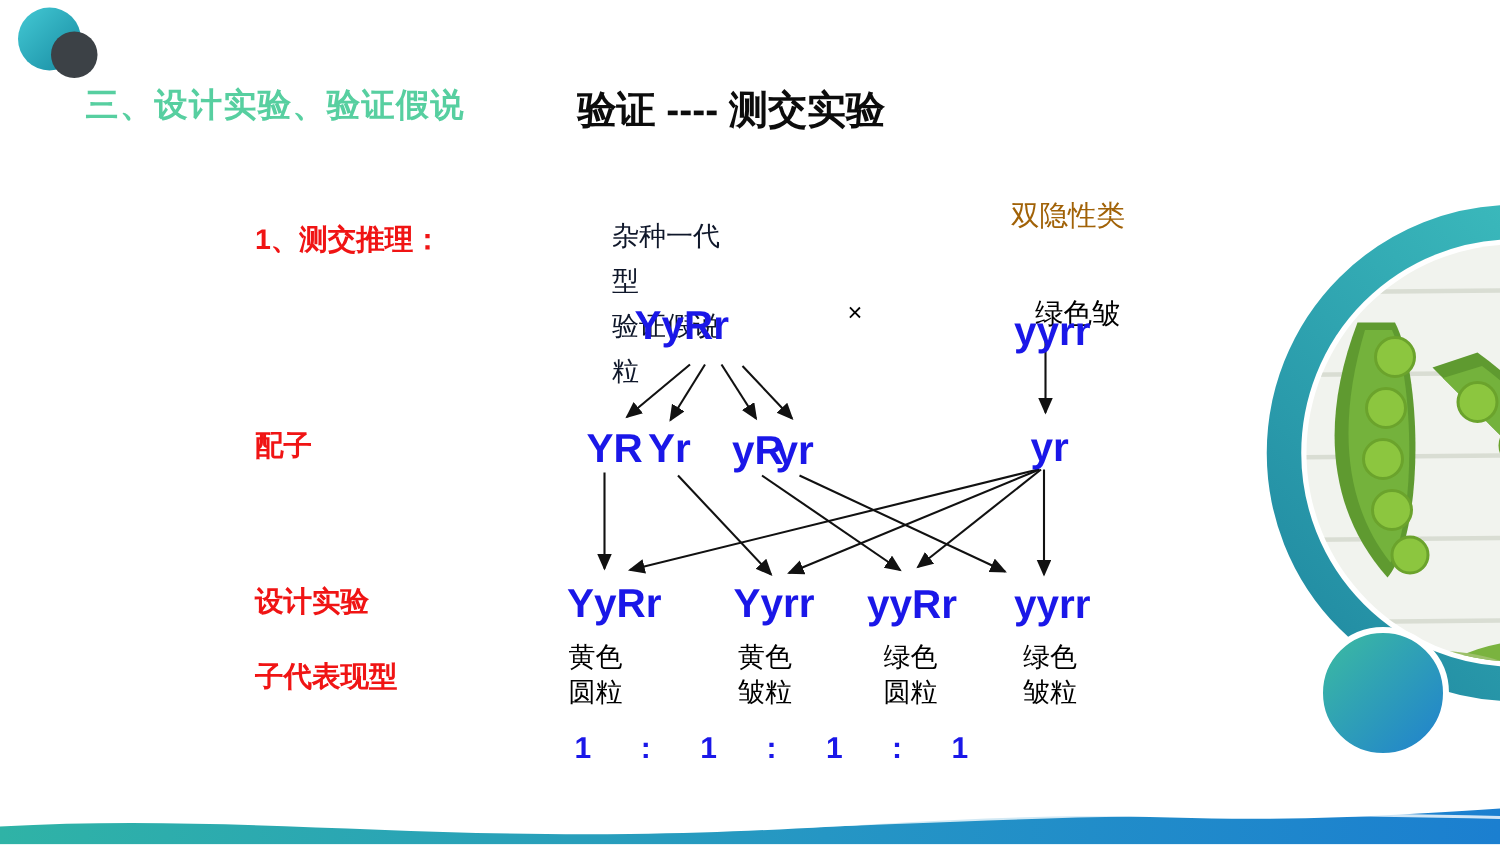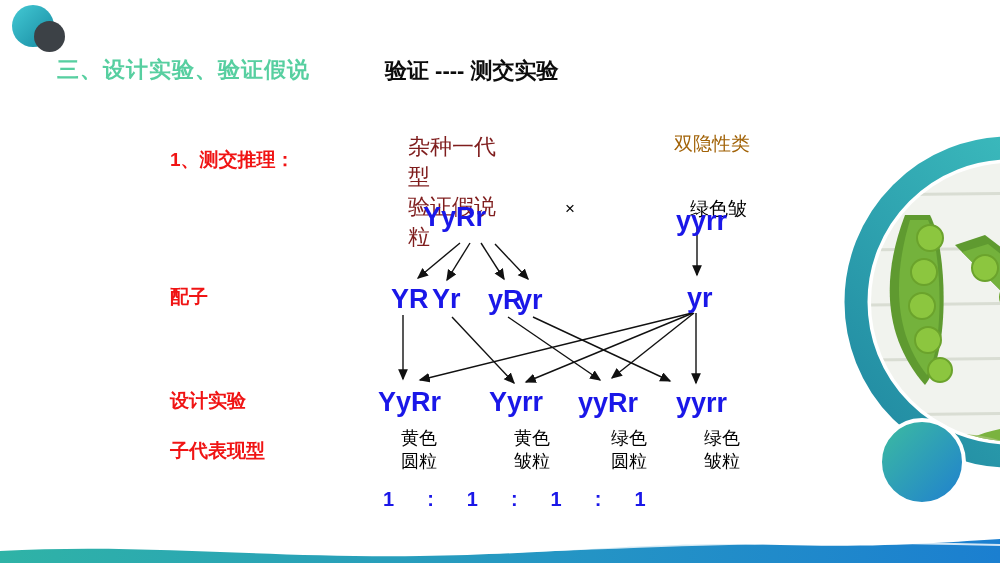--- a/index.html
+++ b/index.html
@@ -9,49 +9,49 @@
   
   #deco{position:absolute;left:0;top:0;z-index:1;}
   #lines{position:absolute;left:0;top:0;z-index:2;}
   .txt{z-index:3;}
   
   .logo-teal{left:12px;top:5px;width:42px;height:42px;border-radius:50%;
     background:linear-gradient(135deg,#3fc3cf 10%,#1b90a6 90%);}
   .logo-gray{left:34px;top:21px;width:31px;height:31px;border-radius:50%;background:#3c4146;}
   
   .section-title{left:57px;top:55px;font-size:22px;font-weight:bold;color:#57cfa0;letter-spacing:1px;}
-  .subtitle{left:385px;top:56px;font-size:22px;font-weight:bold;color:#0c0c0c;}
+  .subtitle{left:385px;top:56px;font-size:26px;font-weight:bold;color:#0c0c0c;}
   
   .red-label{font-size:19px;font-weight:bold;color:#f01414;}
   .step-label{left:170px;top:147px;}
   .gametes-label{left:170px;top:284px;}
   .genotype-label{left:170px;top:388px;}
   .phenotype-label{left:170px;top:438px;}
   
-  .parent-left{left:408px;top:132px;font-size:22px;line-height:30px;color:#7f1d1d;}
+  .parent-left{left:408px;top:142px;font-size:18px;line-height:30px;color:#0f172a;}
   .parent-left span{display:block;}
   .parent-right-1{left:674px;top:131px;font-size:19px;color:#a16207;}
   .parent-right-2{left:690px;top:196px;font-size:19px;color:#000;}
   .cross-sym{left:565px;top:199px;font-size:17px;color:#000;}
   
   .gene{font-size:27px;font-weight:700;color:#1a17e8;}
   .g-parentL{left:423px;top:202px;}
   .g-parentR{left:676px;top:206px;}
   .g-YR{left:391px;top:284px;}
   .g-Yr{left:432px;top:284px;}
   .g-yR{left:488px;top:285px;}
   .g-yr{left:517px;top:285px;}
   .g-yrR{left:687px;top:283px;}
   .g-t1{left:378px;top:387px;}
   .g-t2{left:489px;top:387px;}
   .g-t3{left:578px;top:388px;}
   .g-t4{left:676px;top:388px;}
   
   .pheno{top:427px;width:80px;font-size:18px;line-height:23px;color:#000;text-align:center;}
-  .pheno span{display:block;text-align:right;}
+  .pheno span{display:block;}
   .ph-1{left:357px;} .ph-2{left:470px;} .ph-3{left:567px;} .ph-4{left:660px;}
   
   .ratio-row{left:383px;top:488px;display:flex;gap:33px;font-size:20px;font-weight:700;color:#1a17e8;z-index:3;position:absolute;}
 </style>
 </head>
 <body>
 
 <div class="canvas">
 
   <svg id="deco" width="1000" height="563">

